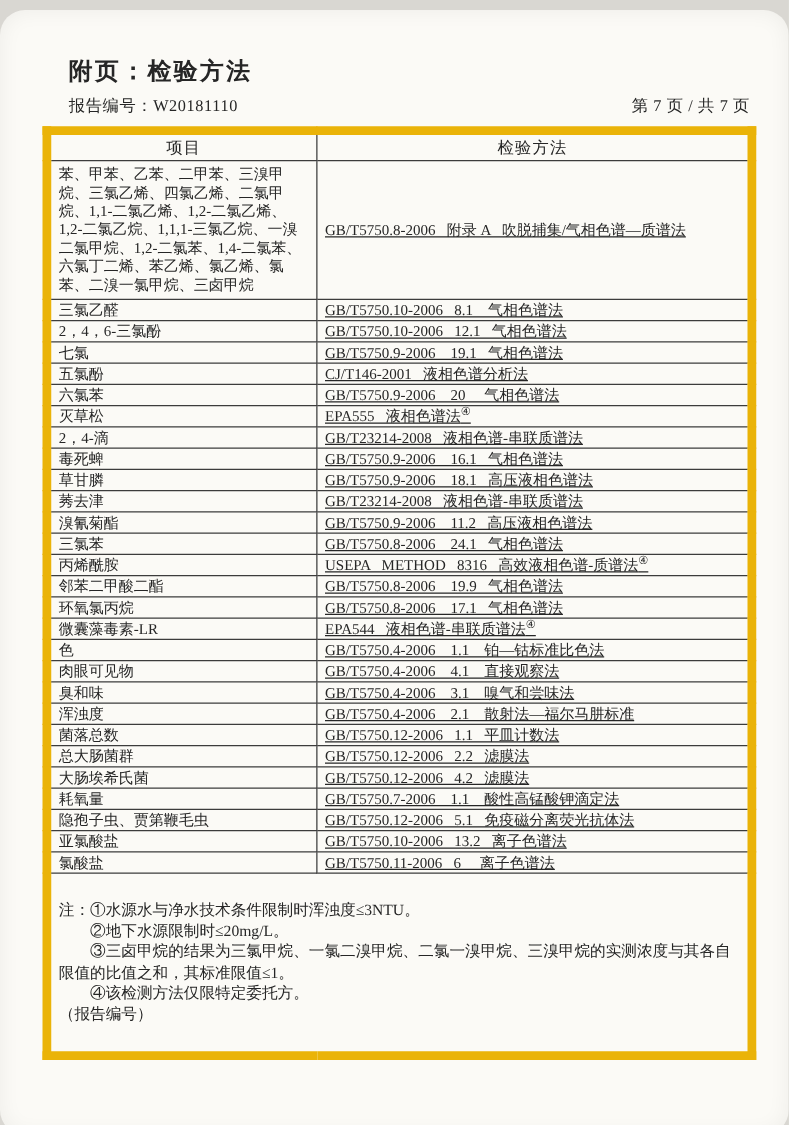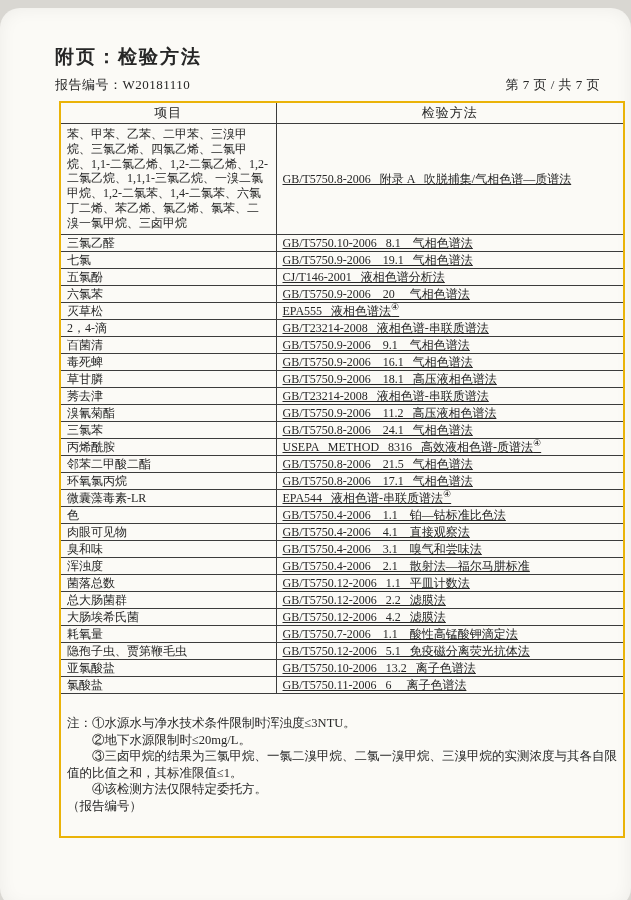--- a/index.html
+++ b/index.html
@@ -17,25 +17,25 @@
   .title{
     position:absolute;left:55px;top:36px;
     font-size:19px;font-weight:bold;letter-spacing:2px;
   }
   .meta-row{
     position:absolute;left:55px;top:68px;width:545px;
     display:flex;justify-content:space-between;
     font-size:13px;letter-spacing:0.5px;text-align:center;
   }
   table.methods{
-    position:absolute;left:59px;top:93px;
+    position:absolute;left:34px;top:93px;
     width:564px;
     border-collapse:collapse;
     table-layout:fixed;
-    border:2px solid #eab308;
+    border:7px solid #eab308;
     font-size:12px;
   }
   table.methods th, table.methods td{
     border:1px solid #3c3c3c;
     padding:1px 6px;
     vertical-align:middle;
     font-weight:normal;
   }
   table.methods col.c-item{width:216px;}
   table.methods col.c-method{width:348px;}
@@ -80,20 +80,24 @@
       <tr class="group">
         <td class="item">苯、甲苯、乙苯、二甲苯、三溴甲烷、三氯乙烯、四氯乙烯、二氯甲烷、1,1-二氯乙烯、1,2-二氯乙烯、1,2-二氯乙烷、1,1,1-三氯乙烷、一溴二氯甲烷、1,2-二氯苯、1,4-二氯苯、六氯丁二烯、苯乙烯、氯乙烯、氯苯、二溴一氯甲烷、三卤甲烷</td>
         <td class="method">GB/T5750.8-2006   附录 A   吹脱捕集/气相色谱—质谱法</td>
       </tr>
 
   <tr>
     <td class="item">三氯乙醛</td>
     <td class="method">GB/T5750.10-2006   8.1    气相色谱法</td>
   </tr>
 
+  <tr>
+    <td class="item">2，4，6-三氯酚</td>
+    <td class="method">GB/T5750.10-2006   12.1   气相色谱法</td>
+  </tr>
 
   <tr>
     <td class="item">七氯</td>
     <td class="method">GB/T5750.9-2006    19.1   气相色谱法</td>
   </tr>
 
   <tr>
     <td class="item">五氯酚</td>
     <td class="method">CJ/T146-2001   液相色谱分析法</td>
   </tr>
@@ -106,24 +110,20 @@
   <tr>
     <td class="item">灭草松</td>
     <td class="method">EPA555   液相色谱法<sup>④</sup></td>
   </tr>
 
   <tr>
     <td class="item">2，4-滴</td>
     <td class="method">GB/T23214-2008   液相色谱-串联质谱法</td>
   </tr>
 
-  <tr>
-    <td class="item">百菌清</td>
-    <td class="method">GB/T5750.9-2006    9.1    气相色谱法</td>
-  </tr>
 
 
   <tr>
     <td class="item">毒死蜱</td>
     <td class="method">GB/T5750.9-2006    16.1   气相色谱法</td>
   </tr>
 
   <tr>
     <td class="item">草甘膦</td>
     <td class="method">GB/T5750.9-2006    18.1   高压液相色谱法</td>
@@ -144,21 +144,21 @@
     <td class="method">GB/T5750.8-2006    24.1   气相色谱法</td>
   </tr>
 
   <tr>
     <td class="item">丙烯酰胺</td>
     <td class="method">USEPA   METHOD   8316   高效液相色谱-质谱法<sup>④</sup></td>
   </tr>
 
   <tr>
     <td class="item">邻苯二甲酸二酯</td>
-    <td class="method">GB/T5750.8-2006    21.5   气相色谱法</td>
+    <td class="method">GB/T5750.8-2006    19.9   气相色谱法</td>
   </tr>
 
   <tr>
     <td class="item">环氧氯丙烷</td>
     <td class="method">GB/T5750.8-2006    17.1   气相色谱法</td>
   </tr>
 
   <tr>
     <td class="item">微囊藻毒素-LR</td>
     <td class="method">EPA544   液相色谱-串联质谱法<sup>④</sup></td>

